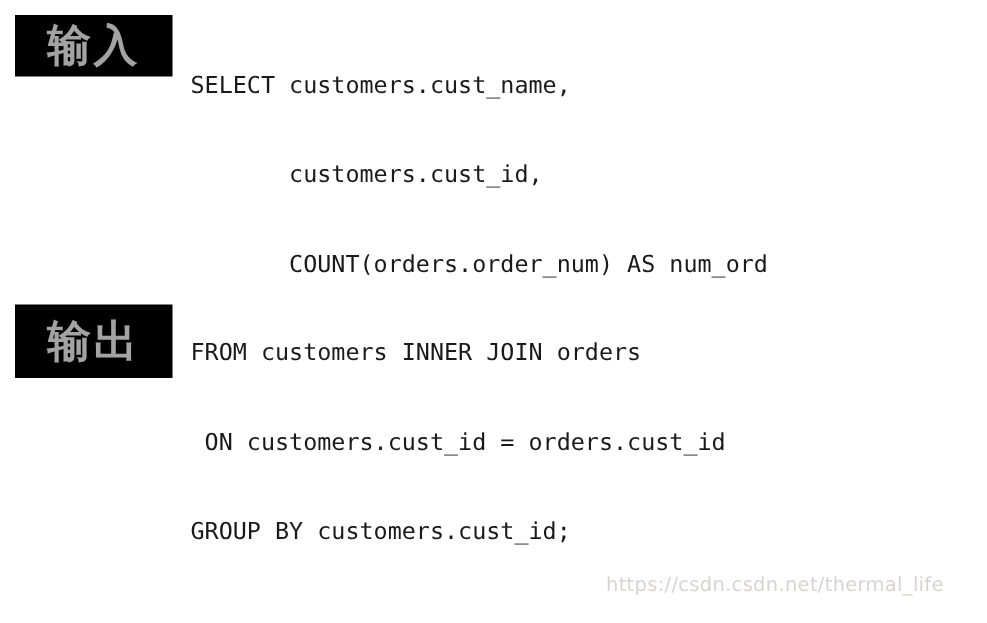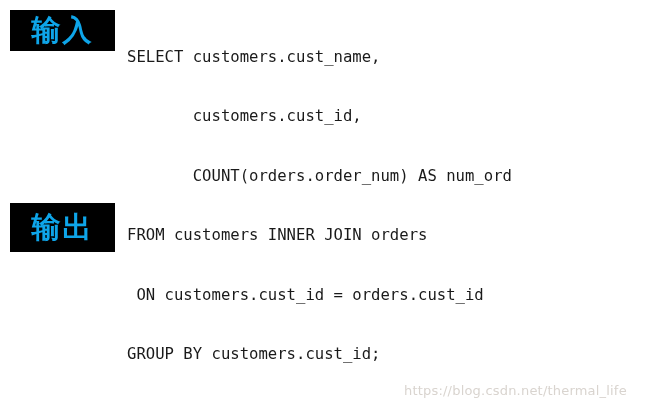--- a/index.html
+++ b/index.html
@@ -19,21 +19,21 @@
     position: relative;
     width: 658px;
     height: 415px;
     overflow: hidden;
   }
 
   
   .badge {
     position: absolute;
     background: #000000;
-    color: #0ea5e9;
+    color: #a3a3a3;
     font-family: "DejaVu Sans", sans-serif;
     font-weight: 700;
     display: flex;
     align-items: center;
     justify-content: center;
     letter-spacing: 2px;
     box-sizing: border-box;
   }
   #badge-input {
     left: 10px;
@@ -102,15 +102,15 @@
     
     
     
     
     
     
     
     
   </div>
 
-  <div id="watermark">https://blog.csdn.net/thermal_life</div>
+  <div id="watermark">https://csdn.csdn.net/thermal_life</div>
 
 </div>
 
 </body></html>

